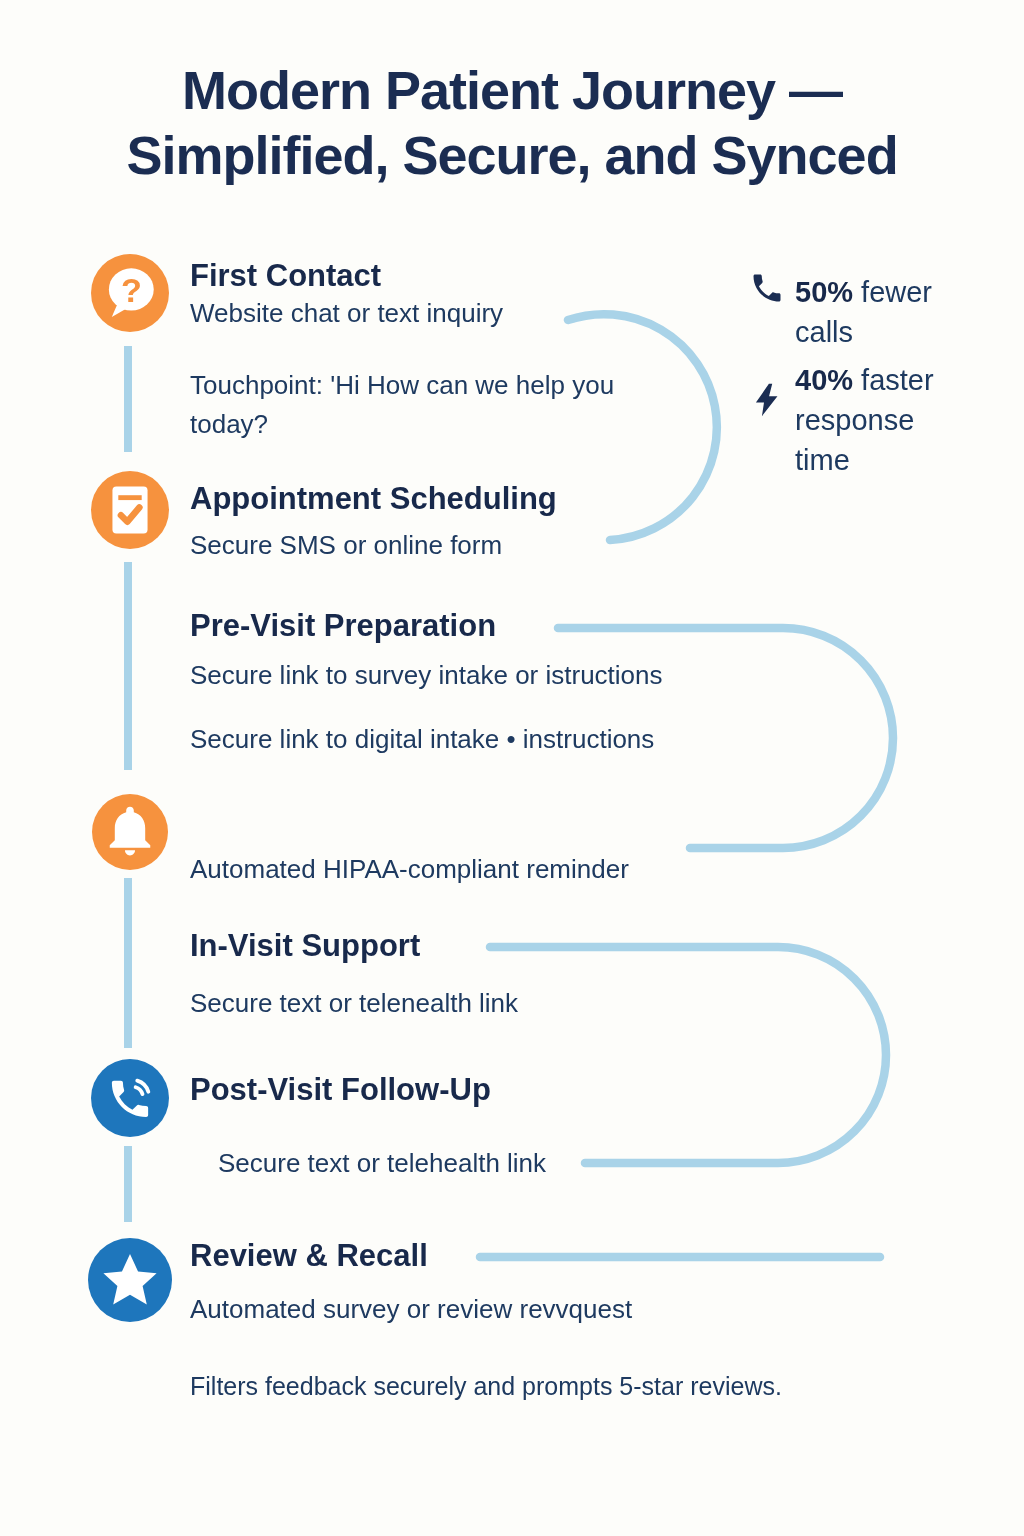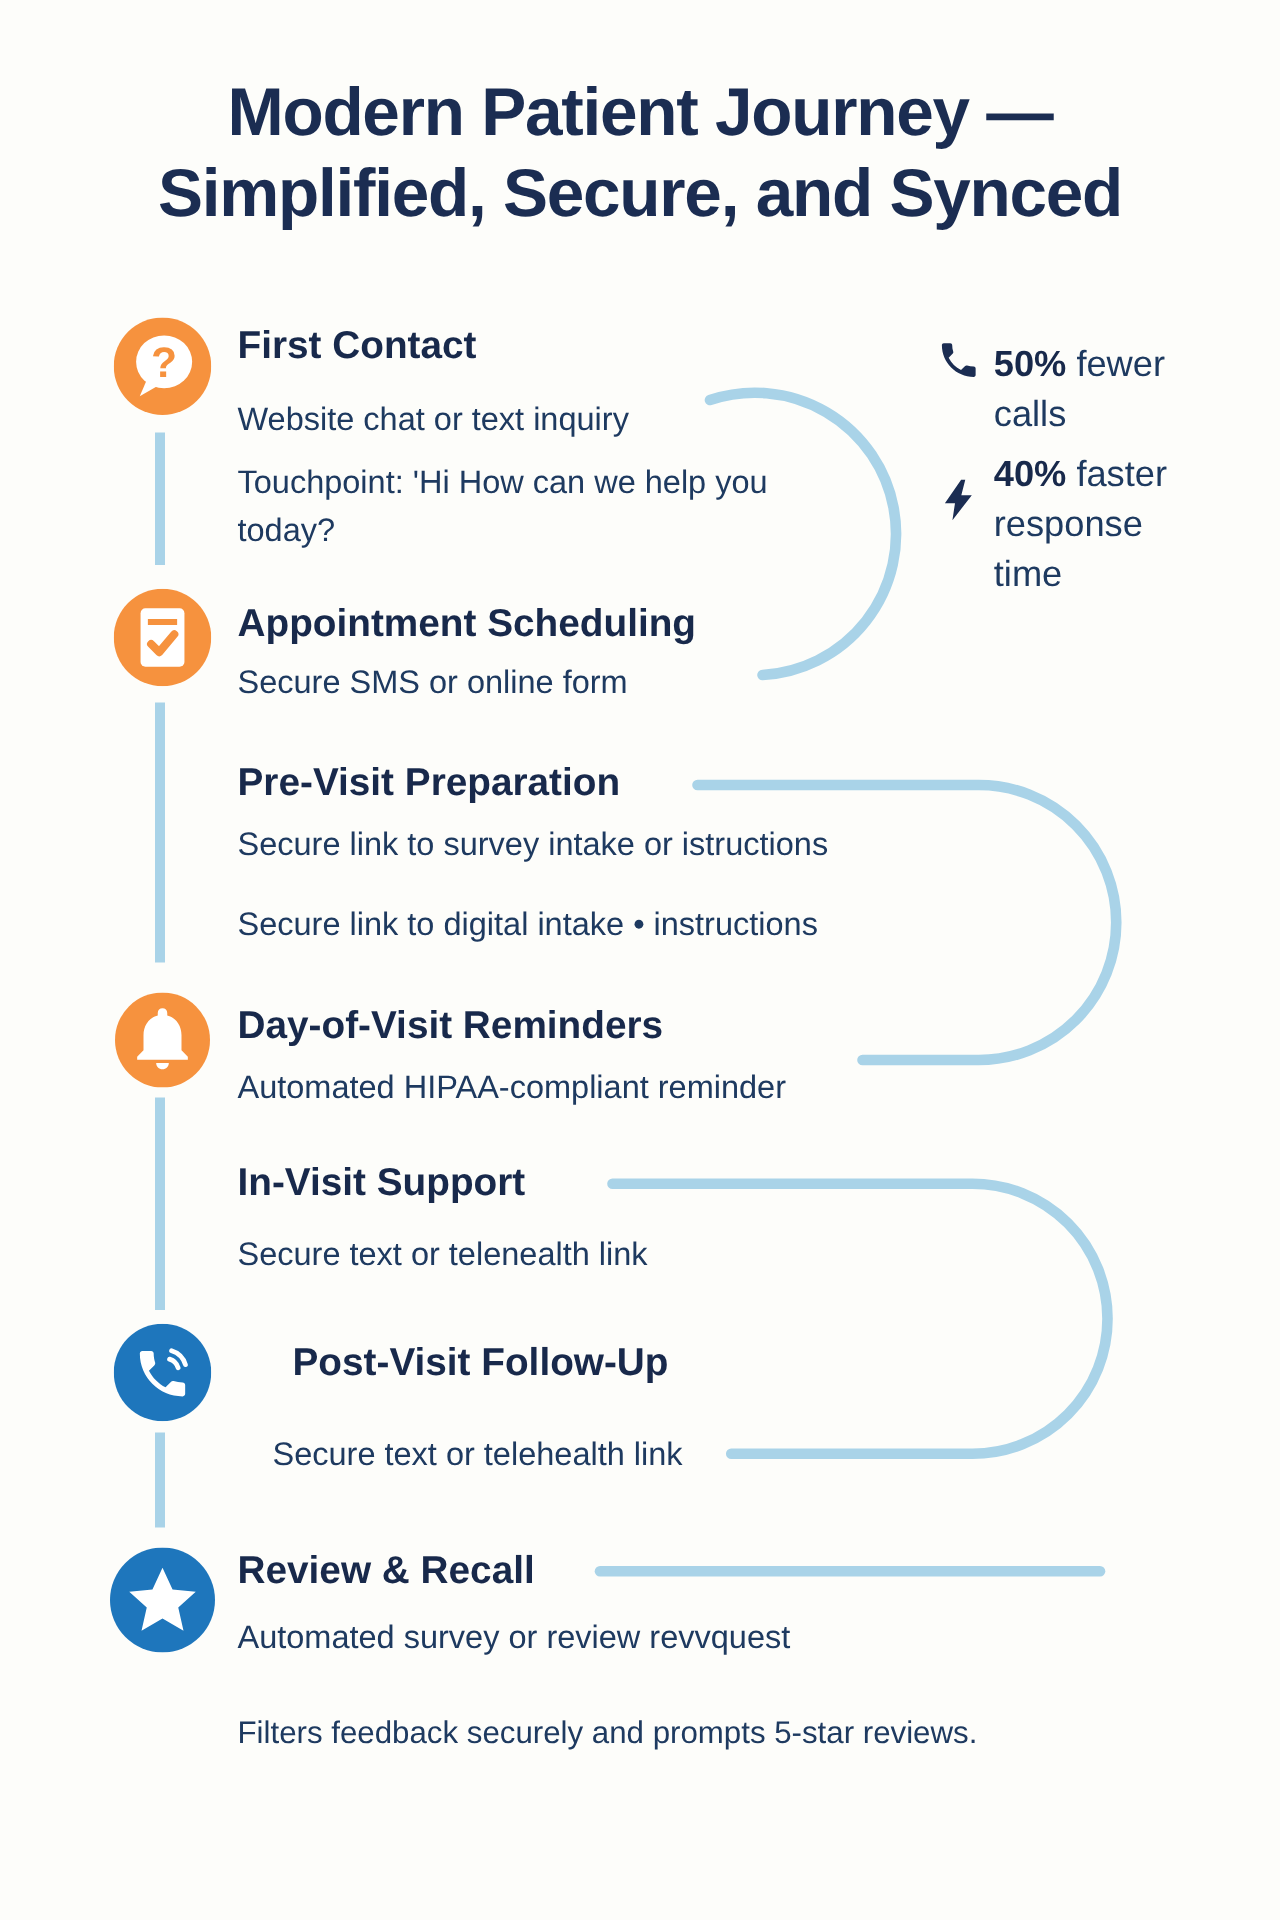--- a/index.html
+++ b/index.html
@@ -26,26 +26,26 @@
     font-size:31px;font-weight:bold;color:#18294b;
     z-index:3;white-space:nowrap;
   }
   .body{
     position:absolute;left:190px;
     font-size:26px;color:#1e3a60;
     z-index:3;white-space:nowrap;
   }
   .wrap{white-space:normal;line-height:39px;}
   
-  .t1{top:258px;} .s1{top:320px;} .n1{top:366px;width:430px;}
+  .t1{top:258px;} .s1{top:298px;} .n1{top:366px;width:430px;}
   .t2{top:481px;} .s2{top:530px;}
   .t3{top:608px;} .s3{top:660px;} .n3{top:724px;}
   .t4{top:802px;} .s4{top:854px;}
   .t5{top:928px;} .s5{top:988px;}
-  .t6{top:1072px;margin-left:44px;} .s6{top:1148px;margin-left:28px;}
+  .t6{top:1072px;} .s6{top:1148px;margin-left:28px;}
   .t7{top:1238px;} .s7{top:1294px;}
   .footer-text{
     position:absolute;left:190px;top:1372px;
     font-size:25px;color:#1e3a60;z-index:3;white-space:nowrap;
   }
   
   .ic-chat{left:91px;top:254px;}
   .ic-clipboard{left:91px;top:471px;}
   .ic-bell{left:92px;top:794px;}
   .ic-phone{left:91px;top:1059px;}
@@ -133,21 +133,20 @@
   <div class="body s1">Website chat or text inquiry</div>
   <div class="body n1 wrap">Touchpoint: 'Hi How can we help you today?</div>
 
   <div class="step-title t2">Appointment Scheduling</div>
   <div class="body s2">Secure SMS or online form</div>
 
   <div class="step-title t3">Pre-Visit Preparation</div>
   <div class="body s3">Secure link to survey intake or istructions</div>
   <div class="body n3">Secure link to digital intake • instructions</div>
 
-  <div class="step-title t4">Day-of-Visit Reminders</div>
   <div class="body s4">Automated HIPAA-compliant reminder</div>
 
   <div class="step-title t5">In-Visit Support</div>
   <div class="body s5">Secure text or telenealth link</div>
 
   <div class="step-title t6">Post-Visit Follow-Up</div>
   <div class="body s6">Secure text or telehealth link</div>
 
   <div class="step-title t7">Review &amp; Recall</div>
   <div class="body s7">Automated survey or review revvquest</div>

